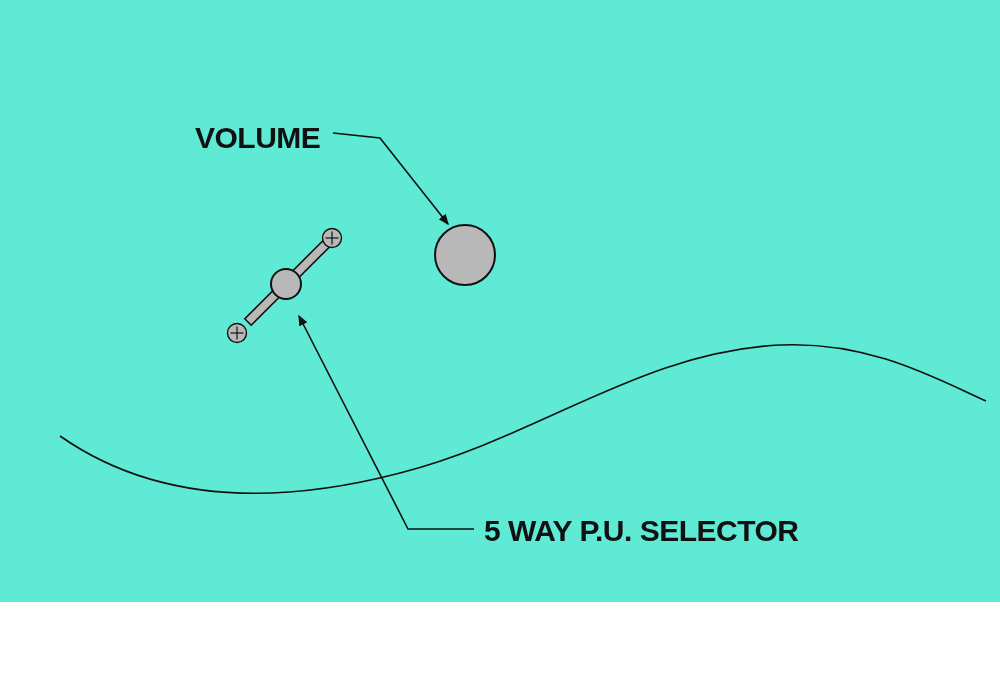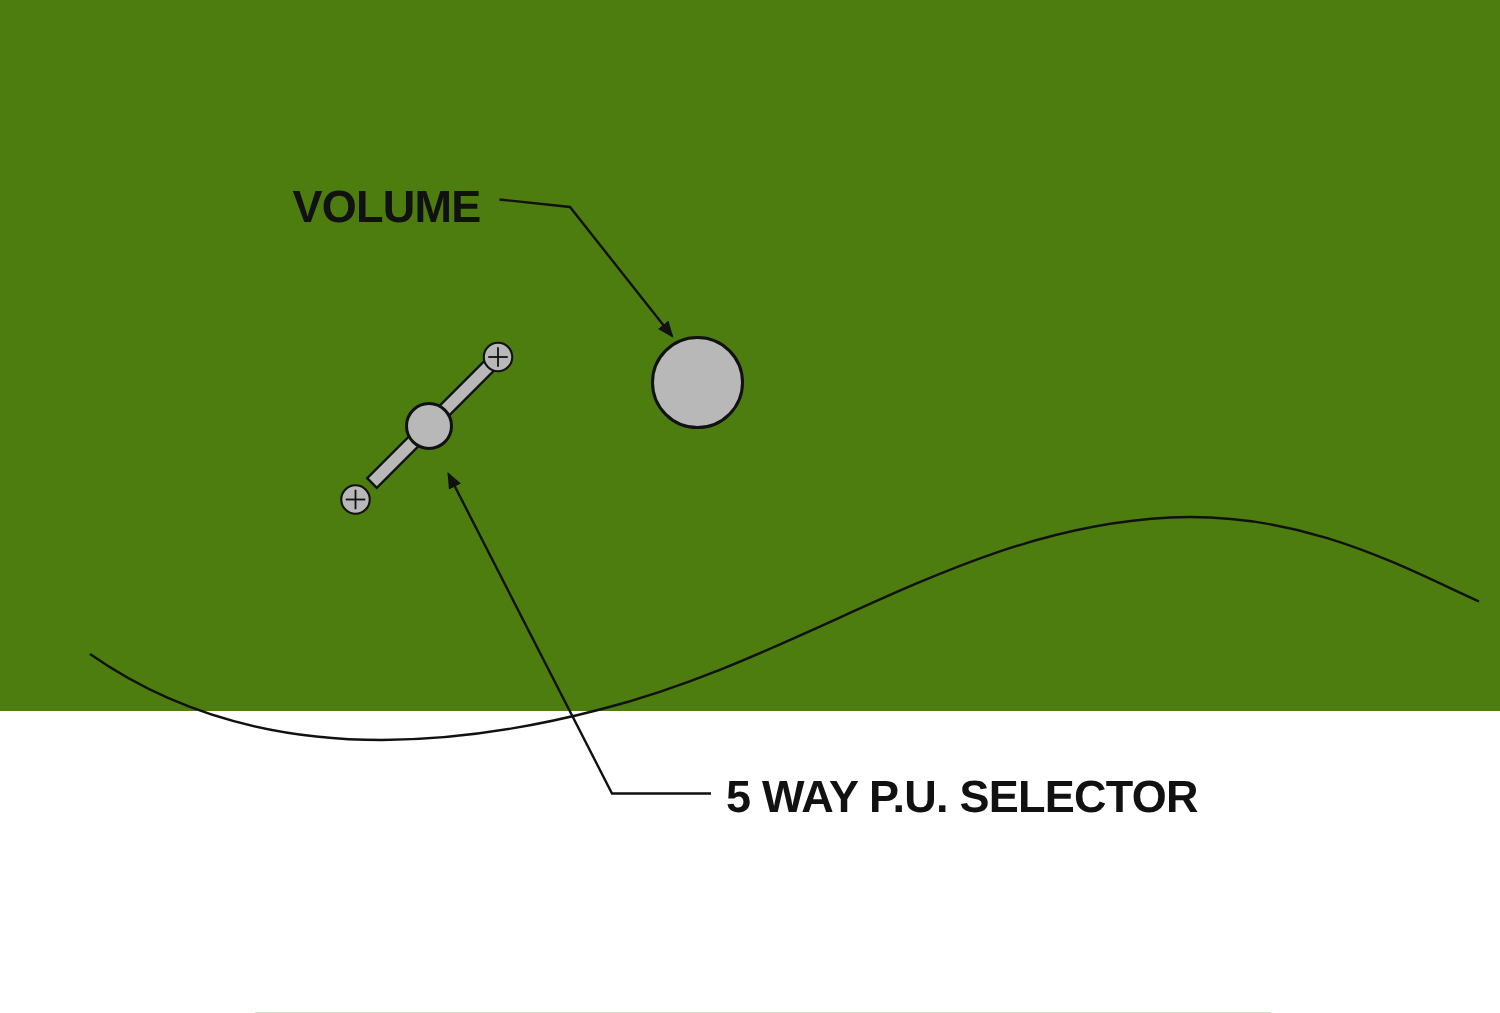--- a/index.html
+++ b/index.html
@@ -7,22 +7,22 @@
     padding: 0;
     background: #ffffff;
     width: 1000px;
     height: 675px;
     overflow: hidden;
     font-family: "Liberation Sans", sans-serif;
   }
   .diagram-wrap {
     position: relative;
     width: 1000px;
-    height: 474px;
-    background: #4d7c0f;
+    height: 602px;
+    background: #5eead4;
   }
   svg {
     display: block;
   }
   .callout-text {
     font-family: "Liberation Sans", sans-serif;
     font-weight: bold;
     font-size: 30px;
     letter-spacing: -0.5px;
     fill: #111111;

